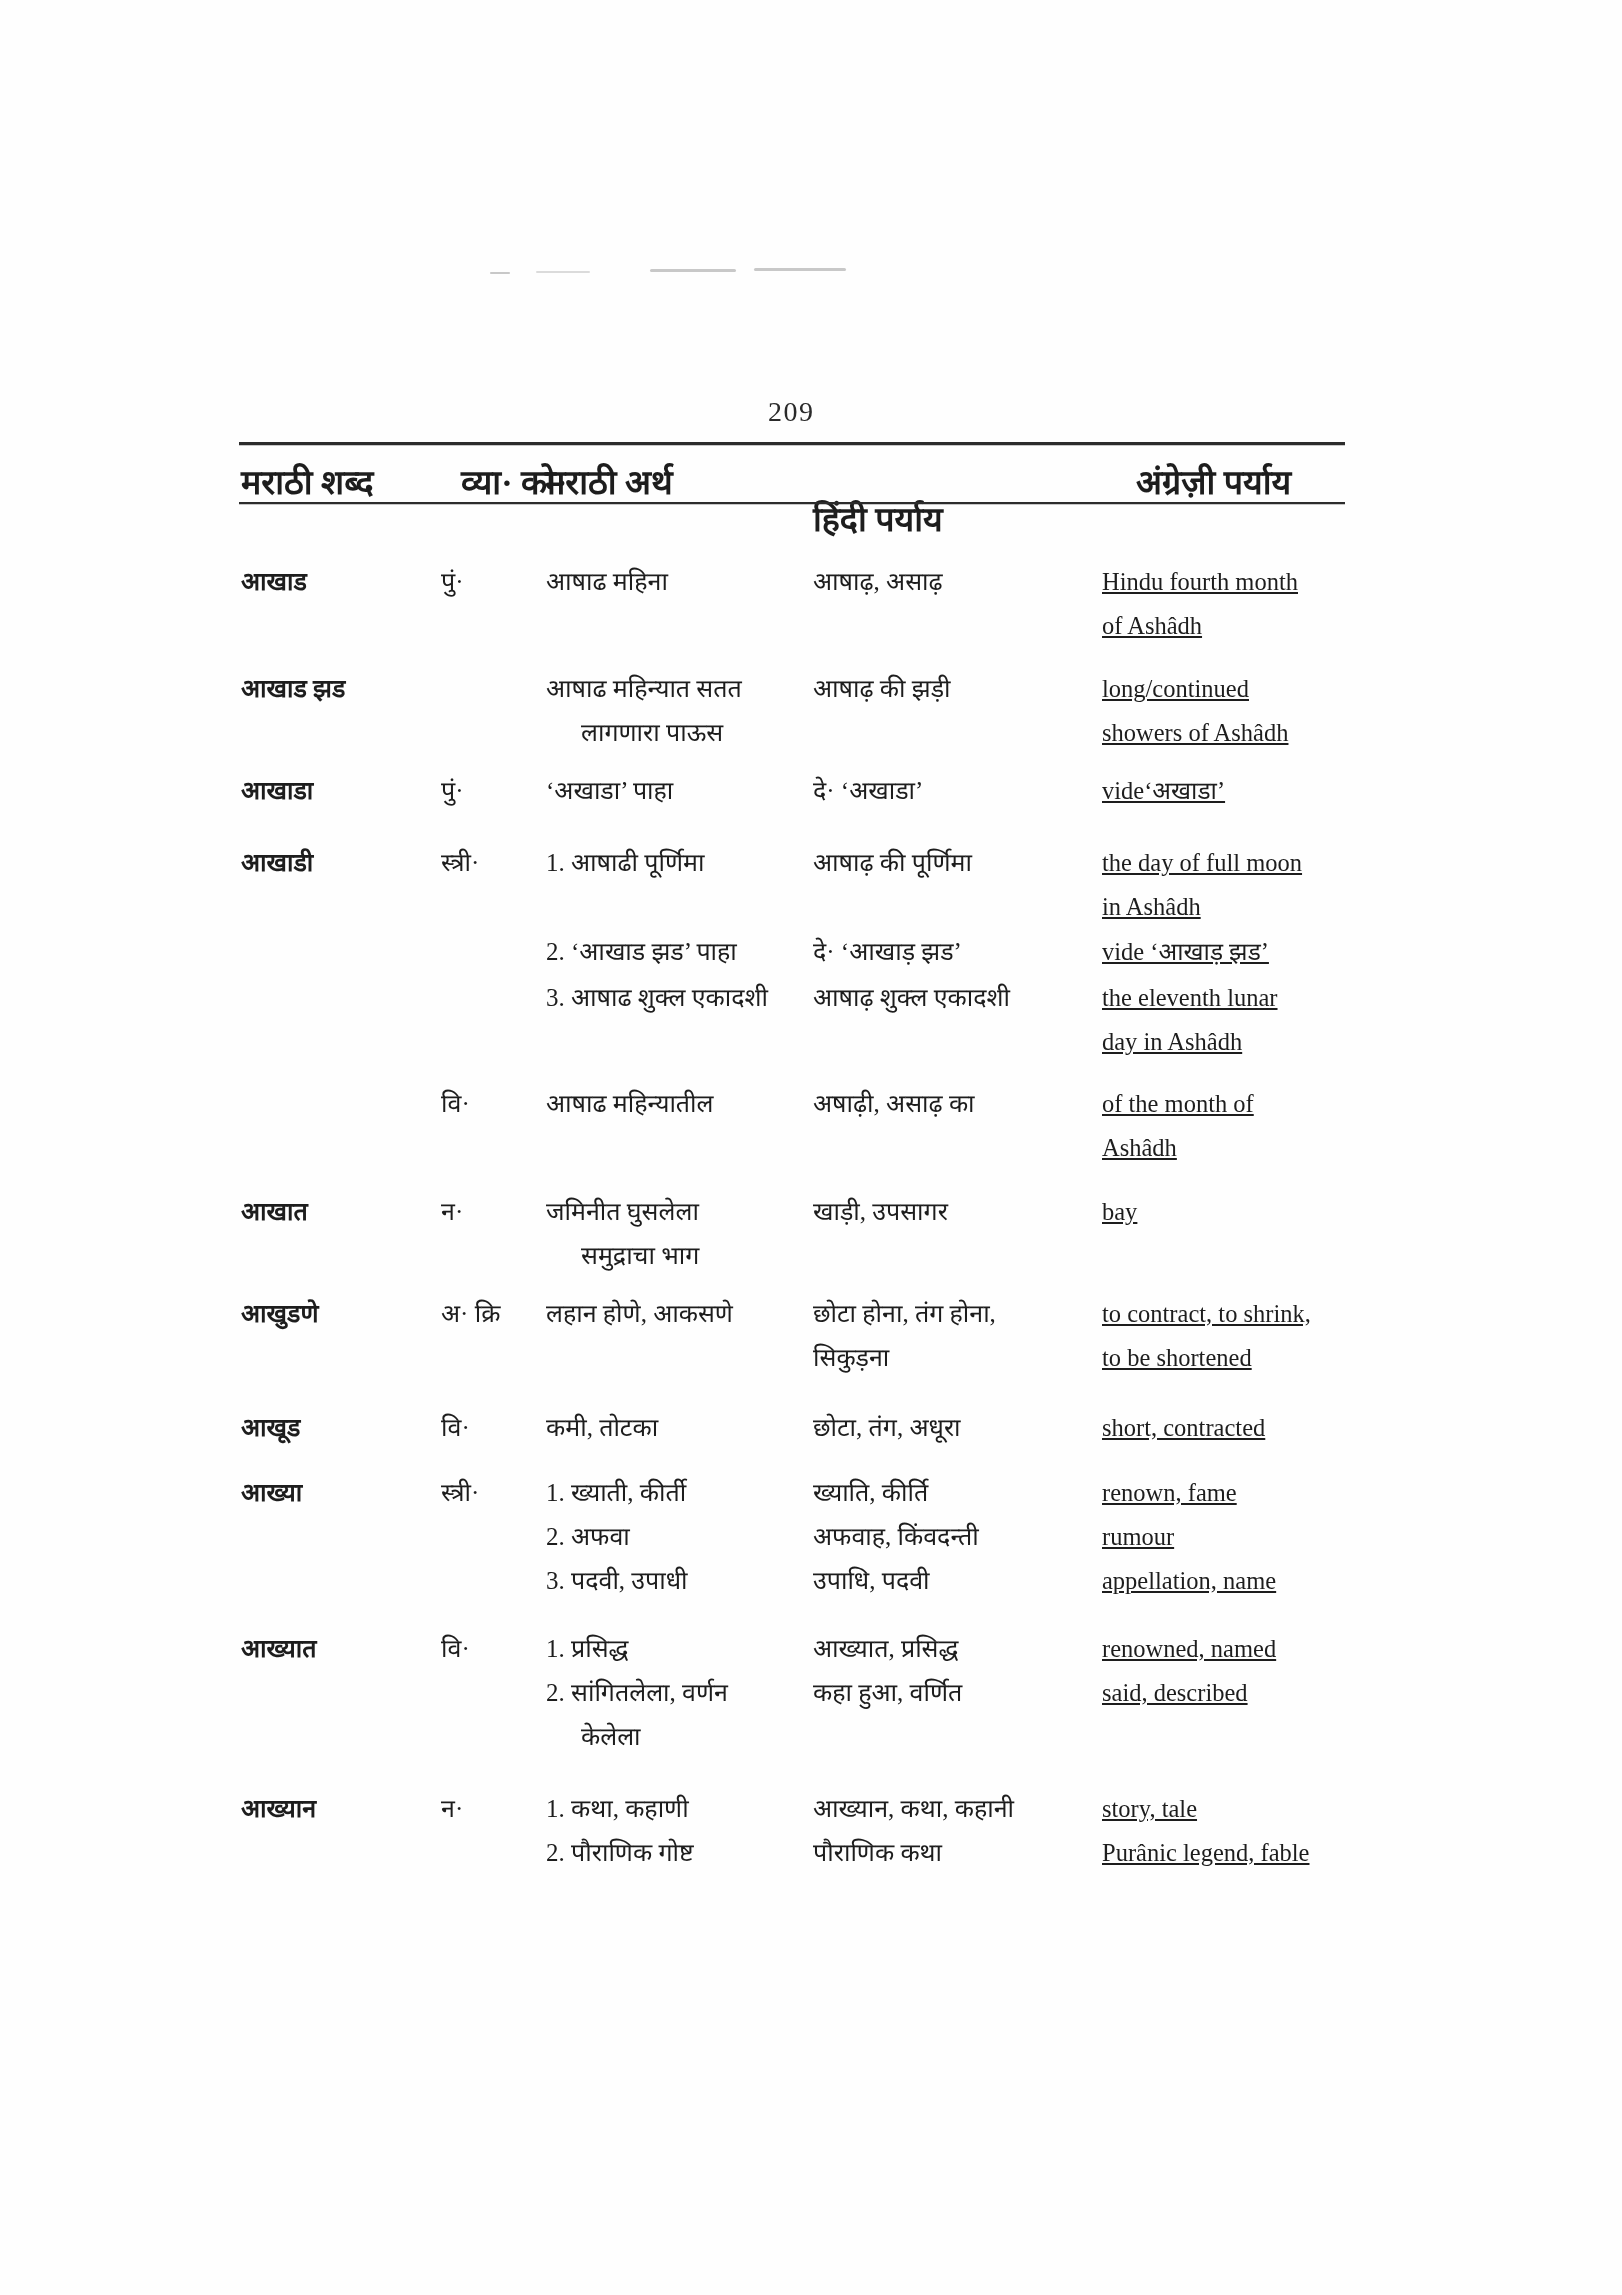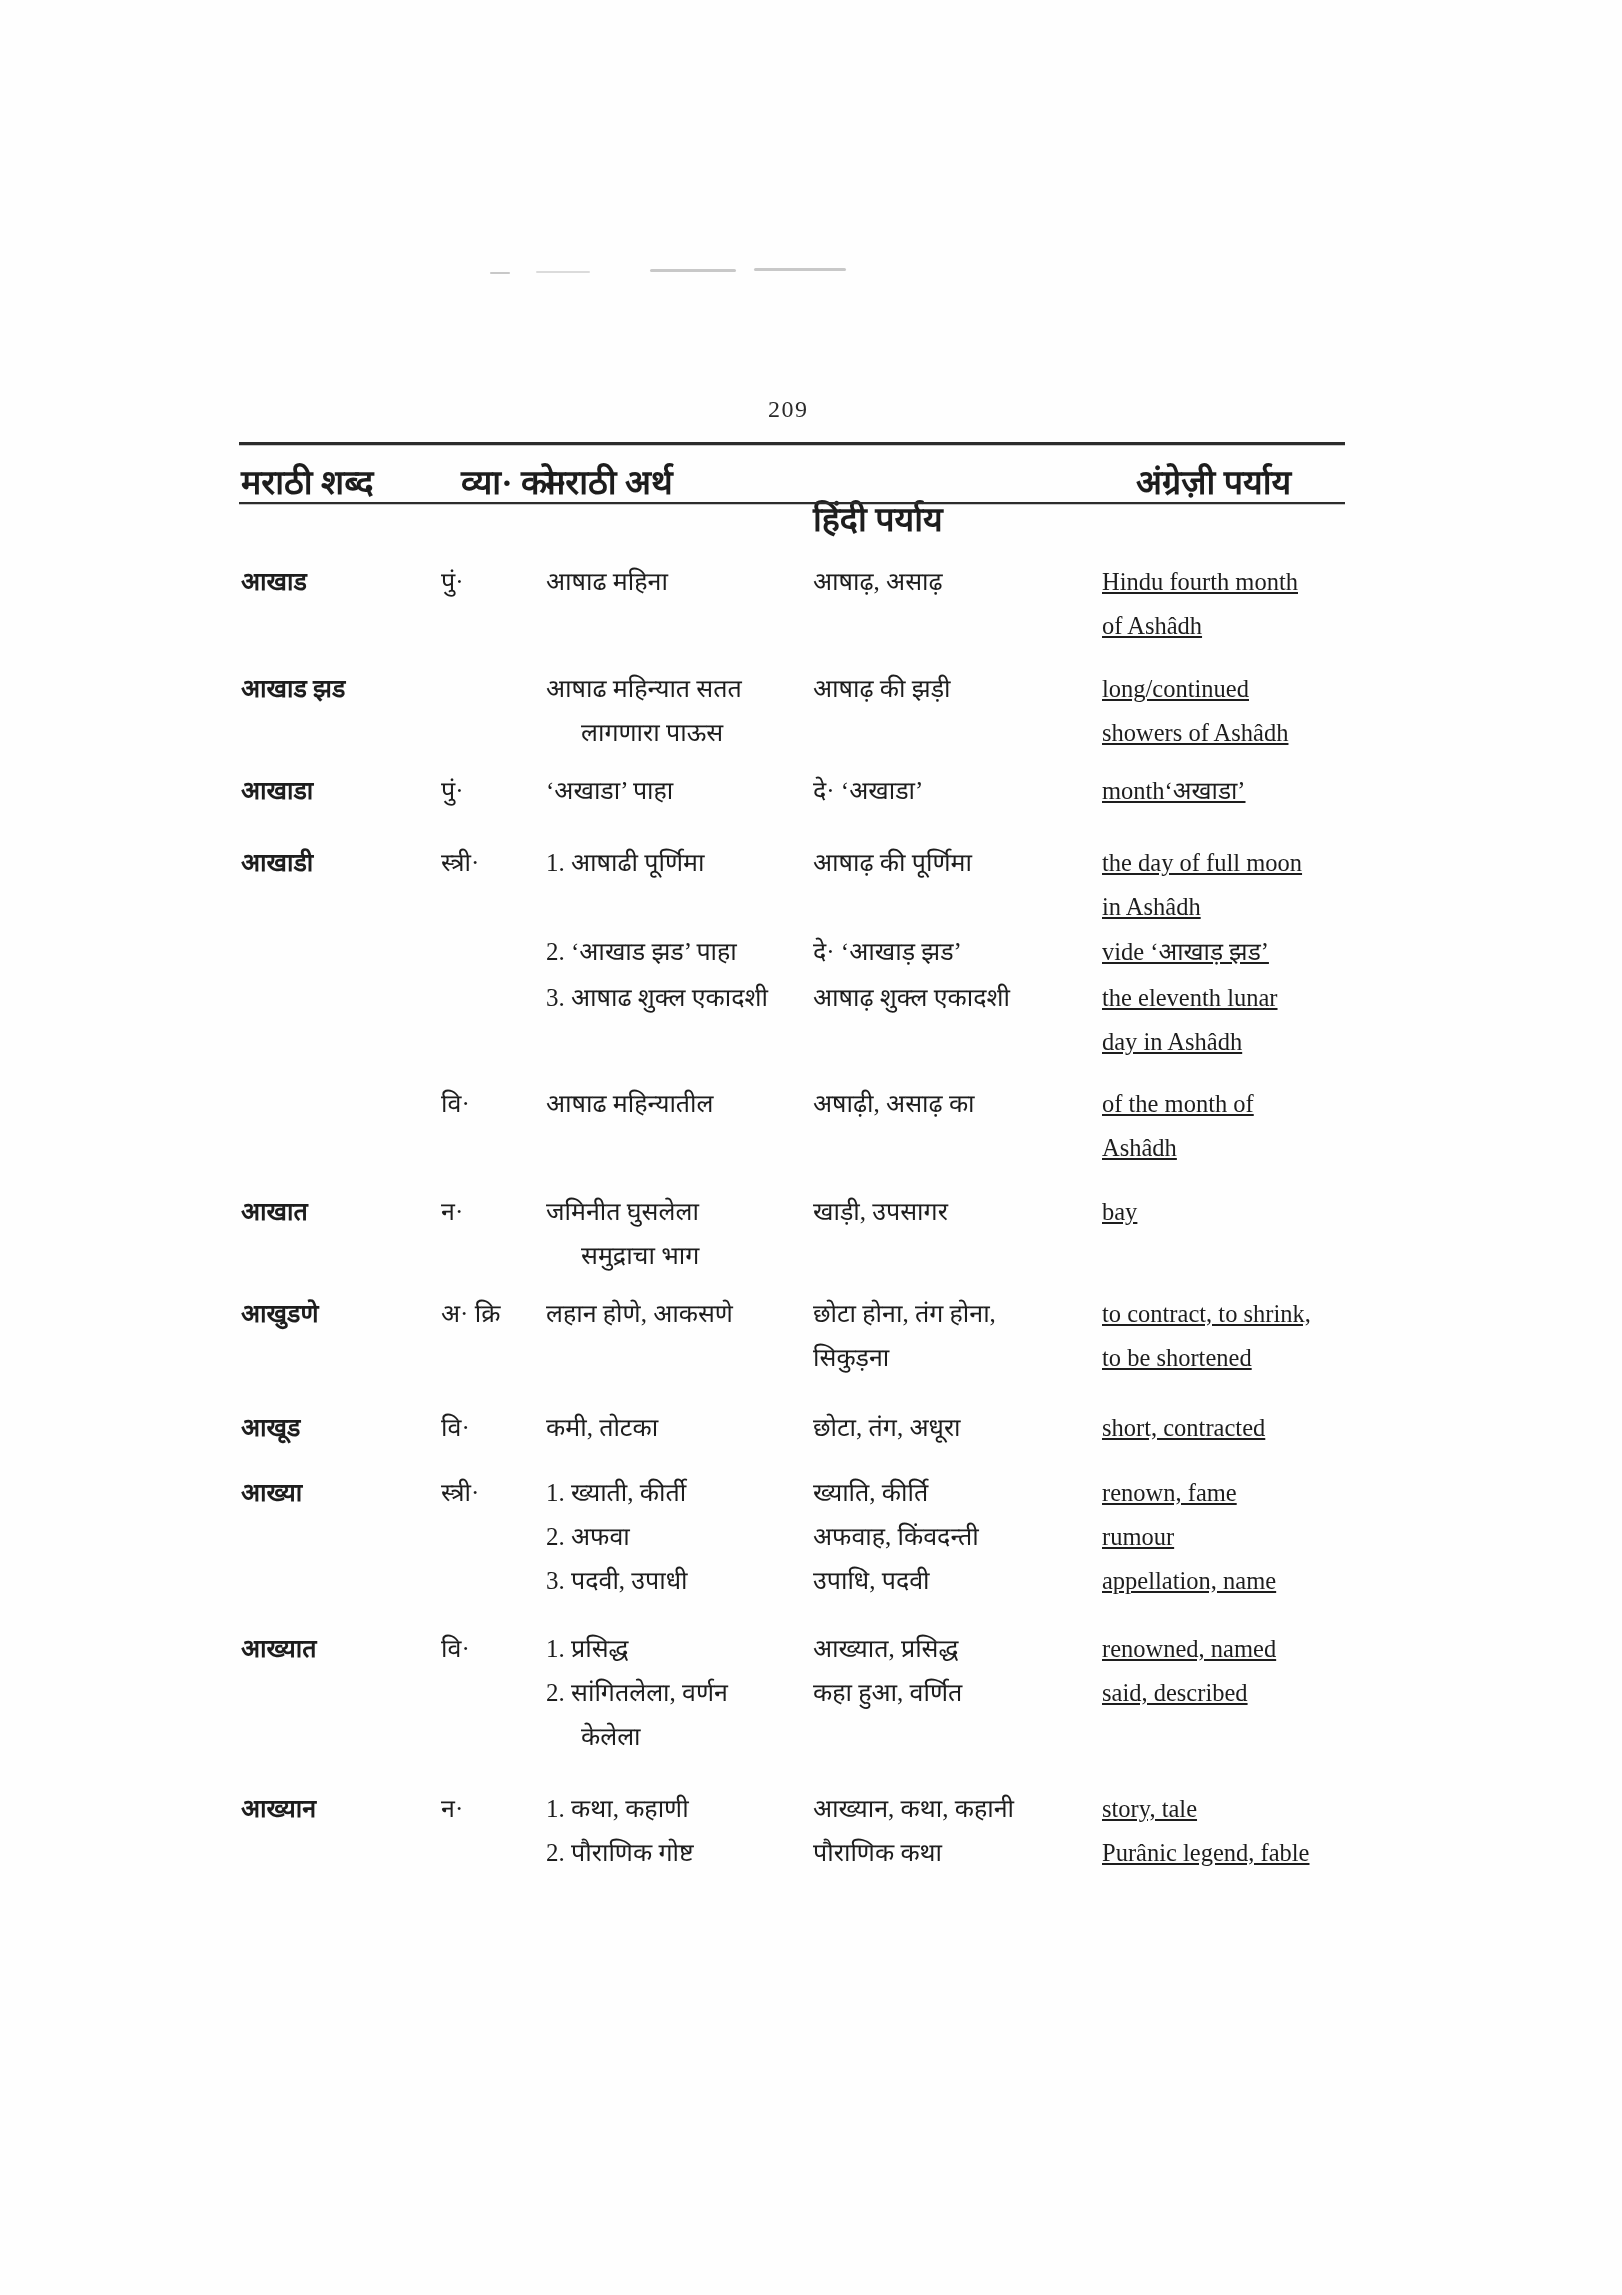--- a/index.html
+++ b/index.html
@@ -9,21 +9,21 @@
     height: 2295px;
     background: #fefefe;
     font-family: "Liberation Serif", "DejaVu Serif", serif;
     color: #1d1d1d;
     overflow: hidden;
   }
   .pageno {
     position: absolute;
     top: 396px;
     left: 768px;
-    font-size: 24px;
+    font-size: 28px;
     letter-spacing: 1.5px;
     color: #2a2a2a;
   }
   
   .artifact {
     position: absolute;
     background: #9a9a9a;
     opacity: 0.55;
     border-radius: 1.5px;
   }
@@ -119,21 +119,21 @@
     <div class="cell gram">
         <div class="ln">पुं·</div>
       </div>
     <div class="cell mar">
       <div class="ln">‘अखाडा’ पाहा</div>
     </div>
     <div class="cell hin">
       <div class="ln">दे· ‘अखाडा’</div>
     </div>
     <div class="cell eng">
-      <div class="ln">month‘अखाडा’</div>
+      <div class="ln">vide‘अखाडा’</div>
     </div>
   </div>
 
   <div class="row" style="top:841px;">
     <div class="cell word">
         <div class="ln">आखाडी</div>
       </div>
     <div class="cell gram">
         <div class="ln">स्त्री·</div>
       </div>

